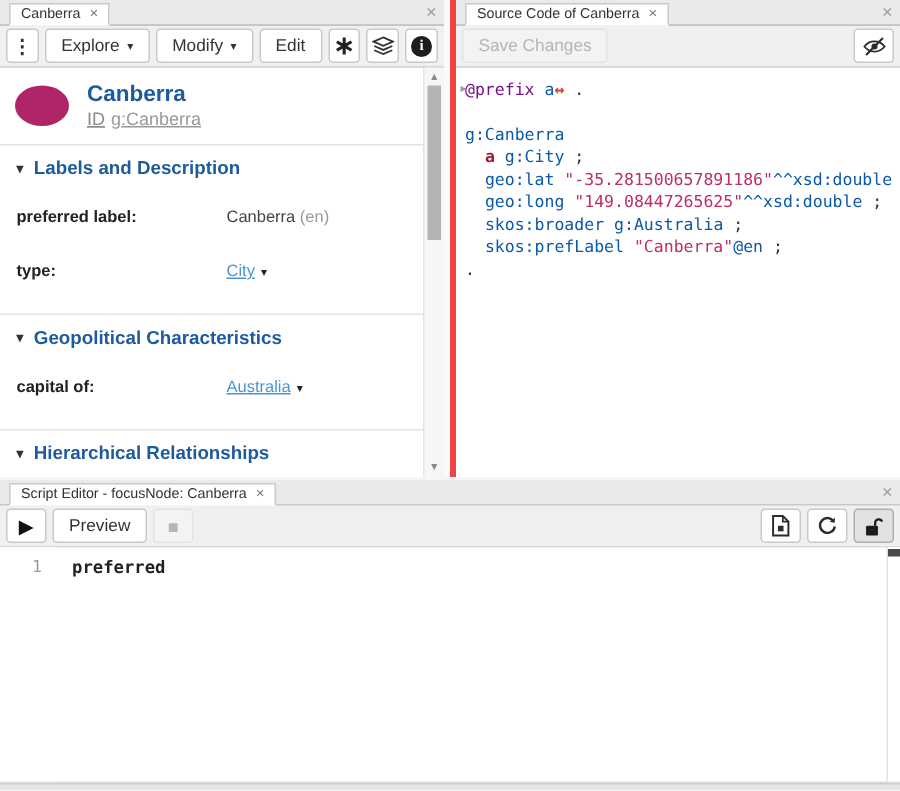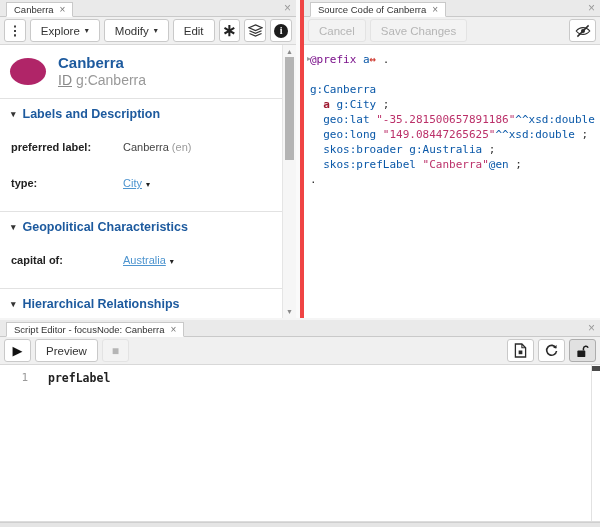--- a/index.html
+++ b/index.html
@@ -31,28 +31,28 @@
   .btn.disabled { background:#f3f3f3; border-color:#e3e3e3; color:#b5b5b5; cursor:default; }
   .btn.pressed { background:#e1e1e1; border-color:#adadad; }
   .caret { font-size:8px; color:#333; }
 
   
   .content { flex:1; position:relative; overflow:hidden; background:#fff; }
   .content-inner { position:absolute; left:0; top:0; right:14px; bottom:0; }
   .entity-header { display:flex; align-items:center; gap:12px; padding:9px 10px 10px; }
   .avatar { width:36px; height:27px; border-radius:50%; background:#b02568; flex:none; }
   .entity-title { font-size:15px; font-weight:bold; color:#1d5a9e; line-height:17px; }
-  .entity-id { font-size:14px; color:#999; margin-top:1px; }
+  .entity-id { font-size:12px; color:#999; margin-top:1px;text-decoration:underline; }
   .entity-id .idtag { text-decoration:underline; margin-right:4px; color:#8a8a8a; }
   .section-heading { border-top:1px solid #e2e2e2; padding:8px 11px 6px;
                      font-size:12.5px; font-weight:bold; color:#1d5a9e;
                      display:flex; align-items:center; gap:7px; }
   .section-heading .tri { font-size:9px; color:#333; }
   .prop-row { display:flex; padding:8px 11px 16px; font-size:11px; }
-  .prop-label { width:112px; flex:none; font-weight:bold; color:#222; }
+  .prop-label { width:140px; flex:none; font-weight:bold; color:#222; }
   .prop-value { color:#444;text-align:center; }
   .prop-lang { color:#9a9a9a; margin-left:3px; }
   .prop-link { color:#4d94cf; text-decoration:underline; cursor:pointer; }
   .prop-caret { color:#222; font-size:8px; margin-left:4px; cursor:pointer; }
   .row-pad { height:6px; }
 
   
   .vscroll { position:absolute; top:0; right:0; bottom:0; width:14px; background:#f6f6f6;
              border-left:1px solid #e5e5e5; font-size:7px; color:#8a8a8a; text-align:center; }
   .vscroll .arr-up { position:absolute; top:3px; left:0; right:0; cursor:pointer; }
@@ -207,23 +207,20 @@
       <div class="tabbar">
         <div class="tab">
           <span>Source Code of Canberra</span>
           <span class="tab-close">×</span>
         </div>
         <span class="panel-close">×</span>
       </div>
 
       <div class="toolbar">
         <button class="btn disabled">
-          <span>Cancel</span>
-        </button>
-        <button class="btn disabled">
           <span>Save Changes</span>
         </button>
         <div class="right-group">
           <button class="btn icon">
             <span>
               <svg class="ic" width="18" height="14" viewBox="0 0 24 18">
                 <path d="M12 4.5 C6.5 4.5 3 9 3 9 S6.5 13.5 12 13.5 21 9 21 9 17.5 4.5 12 4.5 Z" fill="none" stroke="#2b2b2b" stroke-width="1.6"></path>
                 <circle cx="12" cy="9" r="2.7" fill="#2b2b2b"></circle>
                 <line x1="4.5" y1="16.5" x2="19.5" y2="1.5" stroke="#2b2b2b" stroke-width="1.9"></line>
               </svg>
@@ -284,20 +281,20 @@
             </svg>
           </span>
         </button>
       </div>
     </div>
 
     <div class="script-editor">
       <div class="gutter">
         <div class="line-no">1</div>
       </div>
-      <div class="script-code">prefLabel</div>
+      <div class="script-code">preferred</div>
       <div class="editor-scroll">
         <div class="thumb"></div>
       </div>
     </div>
     <div class="bottom-strip"></div>
   </section>
 </div>
 
 </body></html>

